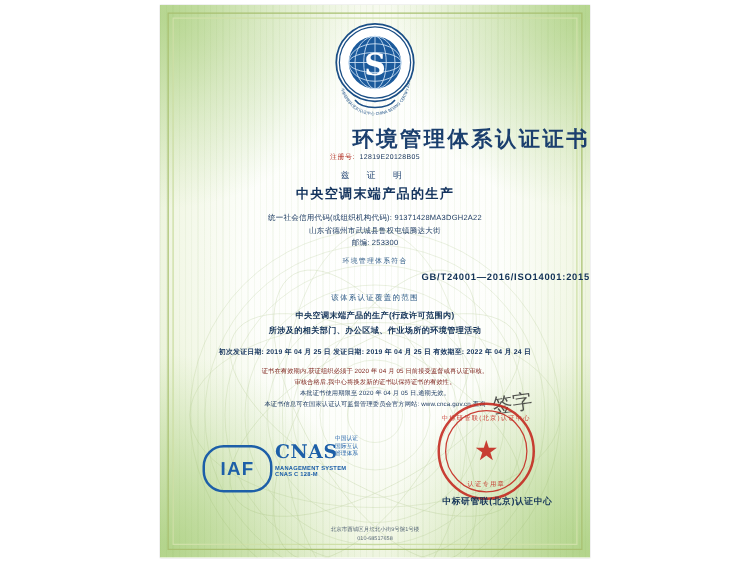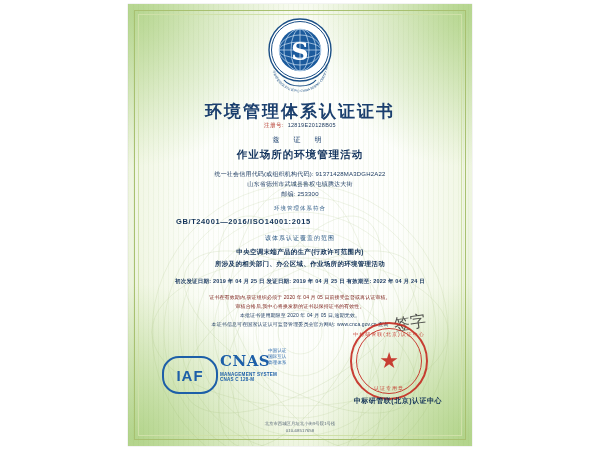--- a/index.html
+++ b/index.html
@@ -76,21 +76,21 @@
     height: 78px;
     margin-left: -46px;
   }
 
   
   .title {
     position: absolute;
     top: 96px;
     left: 0;
     width: 100%;
-    text-align: center;
+    text-align: right;
     font-family: "DejaVu Sans", sans-serif;
     font-size: 17px;
     font-weight: bold;
     color: #1b3f6e;
     letter-spacing: 2px;
   }
   .reg-row {
     position: absolute;
     top: 118px;
     left: 0;
@@ -141,26 +141,25 @@
     width: 100%;
     text-align: center;
     font-size: 5.5px;
     color: #2d5a86;
     letter-spacing: 1px;
   }
   .std {
     position: absolute;
     left: 0;
     width: 100%;
-    text-align: left;
+    text-align: right;
     font-size: 7.5px;
     font-weight: bold;
     color: #123257;
     letter-spacing: .6px;
-    padding-left: 48px;
   }
   .scope-title {
     position: absolute;
     left: 0;
     width: 100%;
     text-align: center;
     font-size: 6px;
     color: #2d5a86;
     letter-spacing: 1px;
   }
@@ -380,21 +379,21 @@
 
     <div class="title">环境管理体系认证证书</div>
 
     <div class="reg-row">
       <span class="lbl">注册号:</span>
       <span class="val">12819E20128B05</span>
     </div>
 
     <div class="sub-note">兹 证 明</div>
 
-    <div class="company">作业场所的环境管理活动</div>
+    <div class="company">中央空调末端产品的生产</div>
 
     <div class="line" style="top:166px;">统一社会信用代码(或组织机构代码): 91371428MA3DGH2A22</div>
     <div class="line" style="top:176px;">山东省德州市武城县鲁权屯镇腾达大街</div>
     <div class="line" style="top:186px;">邮编: 253300</div>
 
     <div class="small-cap" style="top:201px;">环境管理体系符合</div>
     <div class="std" style="top:213px;">GB/T24001—2016/ISO14001:2015</div>
 
     <div class="scope-title" style="top:230px;">该体系认证覆盖的范围</div>
     <div class="scope" style="top:244px;">中央空调末端产品的生产(行政许可范围内)</div>

